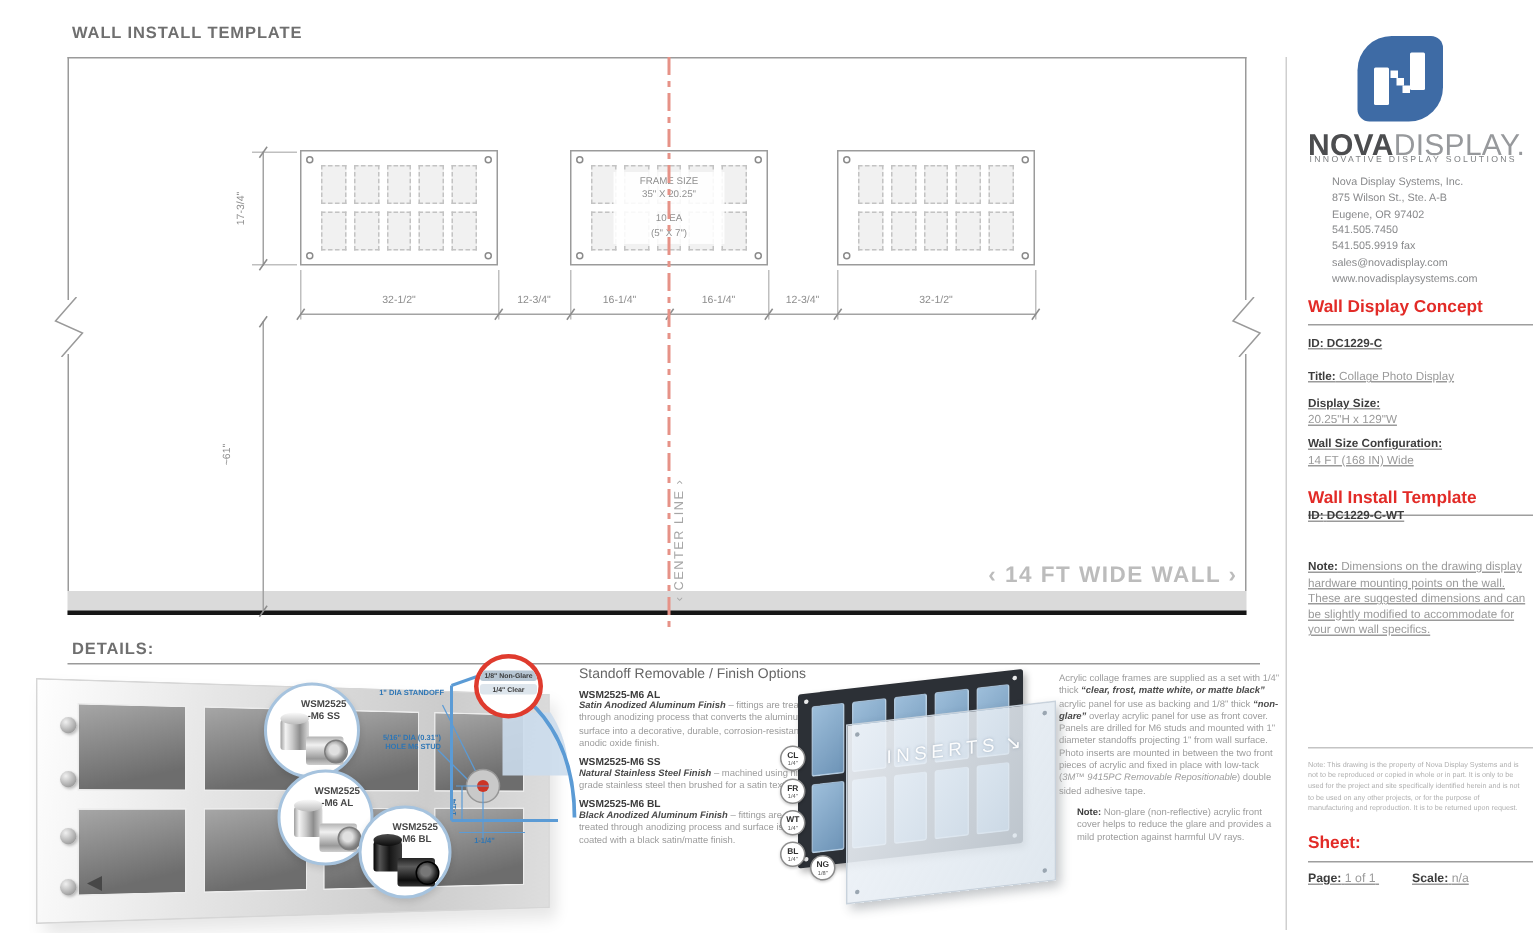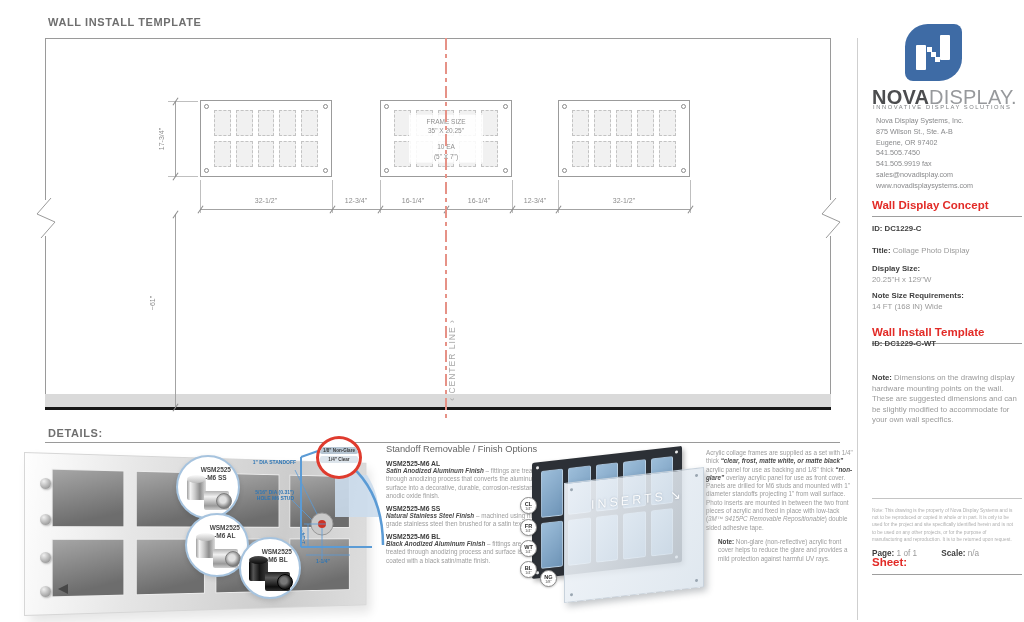--- a/index.html
+++ b/index.html
@@ -97,28 +97,28 @@
 
   
   .sidebar { position:absolute; left:872px; top:0; width:150px; height:622px; }
   .logo-mark { position:absolute; left:33px; top:24px; width:57px; height:57px; background:#3e6ba5; border-radius:40% 14% 40% 14%; }
   .nbar { position:absolute; background:#fff; border-radius:1px; }
   .nstep { position:absolute; background:#fff; width:5px; height:5px; }
   .wordmark { position:absolute; left:0; top:86px; width:150px; white-space:nowrap; font-size:20px; letter-spacing:.2px; }
   .wm-a { font-weight:bold; color:#4c4d4f; }
   .wm-b { font-weight:normal; color:#97999c; }
   .tagline { position:absolute; left:1px; top:104px; font-size:5.8px; letter-spacing:1.55px; color:#7e8083; white-space:nowrap; }
-  .address { position:absolute; left:4px; top:116px; font-size:7.2px; color:#88898b; line-height:1.5; }
+  .address { position:absolute; left:16px; top:116px; font-size:7.2px; color:#88898b; line-height:1.5; }
   .h-red { position:absolute; left:0; font-size:11.5px; font-weight:bold; color:#e22b27; }
   .s-hr { position:absolute; left:0; width:150px; border-top:1px solid #9e9e9e; }
-  .f-row { position:absolute; left:0; font-size:7.8px; color:#9a9a9a; line-height:1.35; width:150px; }
+  .f-row { position:absolute; left:0; font-size:7.8px; color:#9a9a9a; line-height:1.35; width:150px;text-decoration:underline; }
   .f-lab { font-weight:bold; color:#3d3d3d; }
   .f-strong { font-weight:bold; color:#3d3d3d; }
   .legal { position:absolute; left:0; top:507px; width:142px; font-size:4.8px; color:#b0b0b0; line-height:1.5; }
-  .sheet-row { position:absolute; left:0; top:549px; width:150px; font-size:8.2px; color:#9a9a9a; }
+  .sheet-row { position:absolute; left:0; top:581px; width:150px; font-size:8.2px; color:#9a9a9a;text-decoration:underline; }
 </style>
 </head>
 <body>
 
 <div id="canvas">
 
   <div class="sec-title" style="left:48px; top:16px;">WALL INSTALL TEMPLATE</div>
   <div class="rule" style="left:45px; top:38px; width:786px;"></div>
 
   <div class="wall-edge" style="left:45px; top:38px; height:162px;"></div>
@@ -224,20 +224,21 @@
   <span class="dimlabel" style="left:535px; top:197px; transform:translateX(-50%);">12-3/4"</span>
   <span class="dimlabel" style="left:624px; top:197px; transform:translateX(-50%);">32-1/2"</span>
 
   <div class="dimline" style="left:175px; top:214px; width:1px; height:194px;"></div>
   <div class="tick" style="left:171px; top:214px;"></div>
   <div class="tick" style="left:171px; top:407px;"></div>
   <div class="dimlabel rot" style="left:152px; top:303px;">~61"</div>
 
   <div class="centerline"></div>
   <div class="centerline-label">‹ CENTER LINE ›</div>
+  <div class="wallwidth">‹ 14 FT WIDE WALL ›</div>
 
   <div class="page-right-border"></div>
 
   <div class="sec-title" style="left:48px; top:427px;">DETAILS:</div>
   <div class="rule" style="left:45px; top:442px; width:795px;"></div>
 
   <div class="photo-panel">
     <div class="pgrid">
         <div class="cell-photo"></div>
         <div class="cell-photo"></div>
@@ -391,21 +392,21 @@
       <div>541.505.9919 fax</div>
       <div>sales@novadisplay.com</div>
       <div>www.novadisplaysystems.com</div>
     </div>
 
     <div class="h-red" style="top:199px;">Wall Display Concept</div>
     <div class="s-hr" style="top:216px;"></div>
     <div class="f-row" style="top:224px;"><span class="f-lab">ID:</span> <span class="f-strong">DC1229-C</span></div>
     <div class="f-row" style="top:246px;"><span class="f-lab">Title:</span> <span>Collage Photo Display</span></div>
     <div class="f-row" style="top:264px;"><span class="f-lab">Display Size:</span><br><span>20.25"H x 129"W</span></div>
-    <div class="f-row" style="top:291px;"><span class="f-lab">Note Size Requirements:</span><br><span>14 FT (168 IN) Wide</span></div>
+    <div class="f-row" style="top:291px;"><span class="f-lab">Wall Size Configuration:</span><br><span>14 FT (168 IN) Wide</span></div>
 
     <div class="h-red" style="top:326px;">Wall Install Template</div>
     <div class="s-hr" style="top:343px;"></div>
     <div class="f-row" style="top:339px;"><span class="f-lab">ID:</span> <span class="f-strong">DC1229-C-WT</span></div>
     <div class="f-row" style="top:373px;"><span class="f-lab">Note:</span><span> Dimensions on the drawing display hardware mounting points on the wall. These are suggested dimensions and can be slightly modified to accommodate for your own wall specifics.</span></div>
 
     <div class="s-hr" style="top:498px; border-top-color:#c4c4c4;"></div>
     <p class="legal">Note: This drawing is the property of Nova Display Systems and is not to be reproduced or copied in whole or in part. It is only to be used for the project and site specifically identified herein and is not to be used on any other projects, or for the purpose of manufacturing and reproduction. It is to be returned upon request.</p>
 
     <div class="h-red" style="top:556px;">Sheet:</div>

